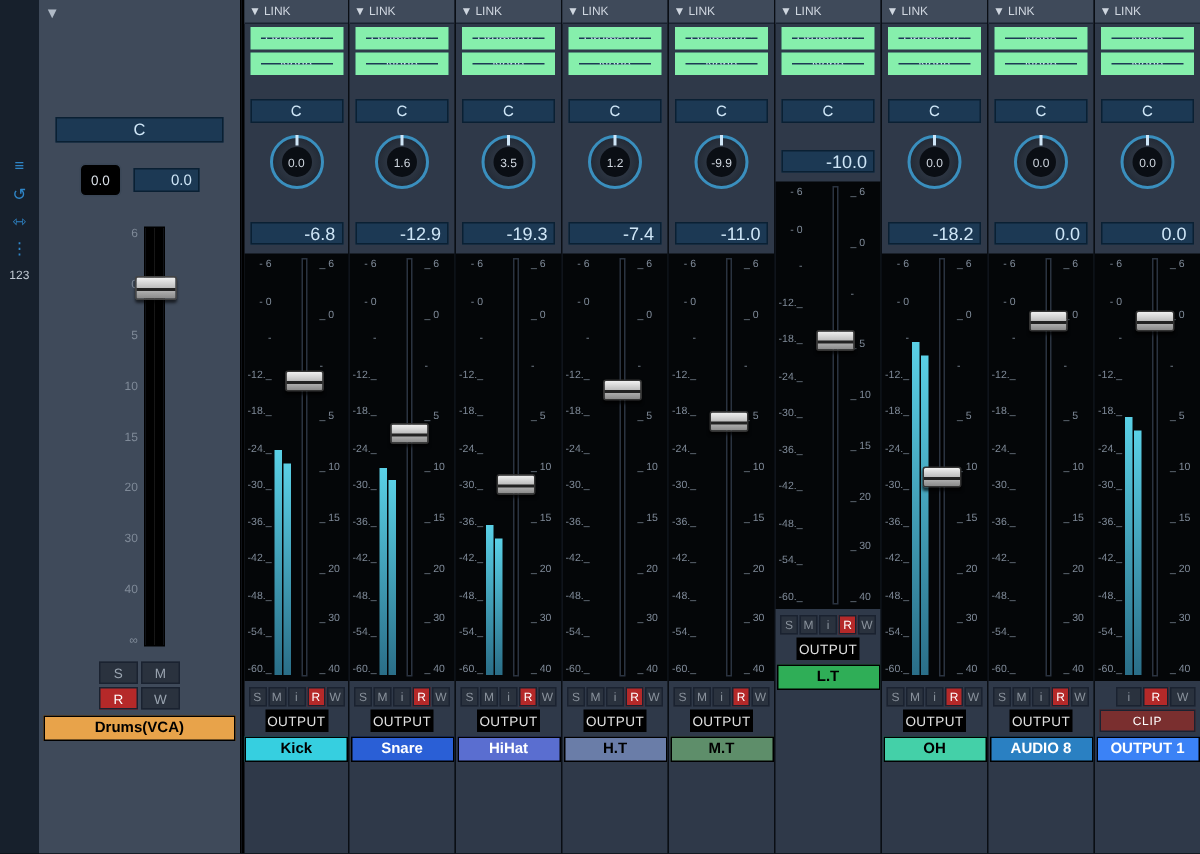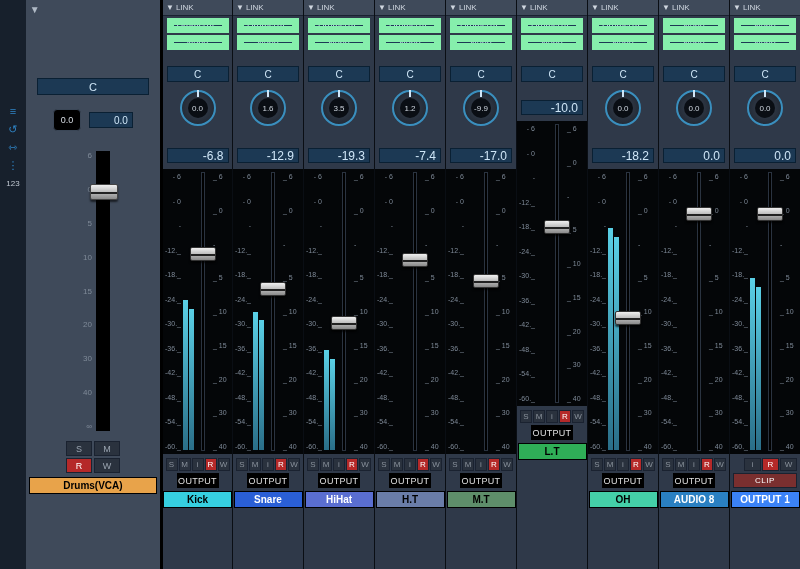--- a/index.html
+++ b/index.html
@@ -374,21 +374,21 @@
           <span>LINK</span>
         </div>
         <div class="field">Drums(VC</div>
         <div class="field">None</div>
         <div class="pan-letter">C</div>
         <div class="knob">
           <div class="knob-ring"></div>
           <div class="knob-tip"></div>
           <div class="knob-center">-9.9</div>
         </div>
-        <div class="gain-box">-17.0</div>
+        <div class="gain-box">-11.0</div>
         <div class="fader-zone">
           <div class="scale-left">
             <div>- 6</div>
             <div>- 0</div>
             <div>-</div>
             <div>-12._</div>
             <div>-18._</div>
             <div>-24._</div>
             <div>-30._</div>
             <div>-36._</div>

